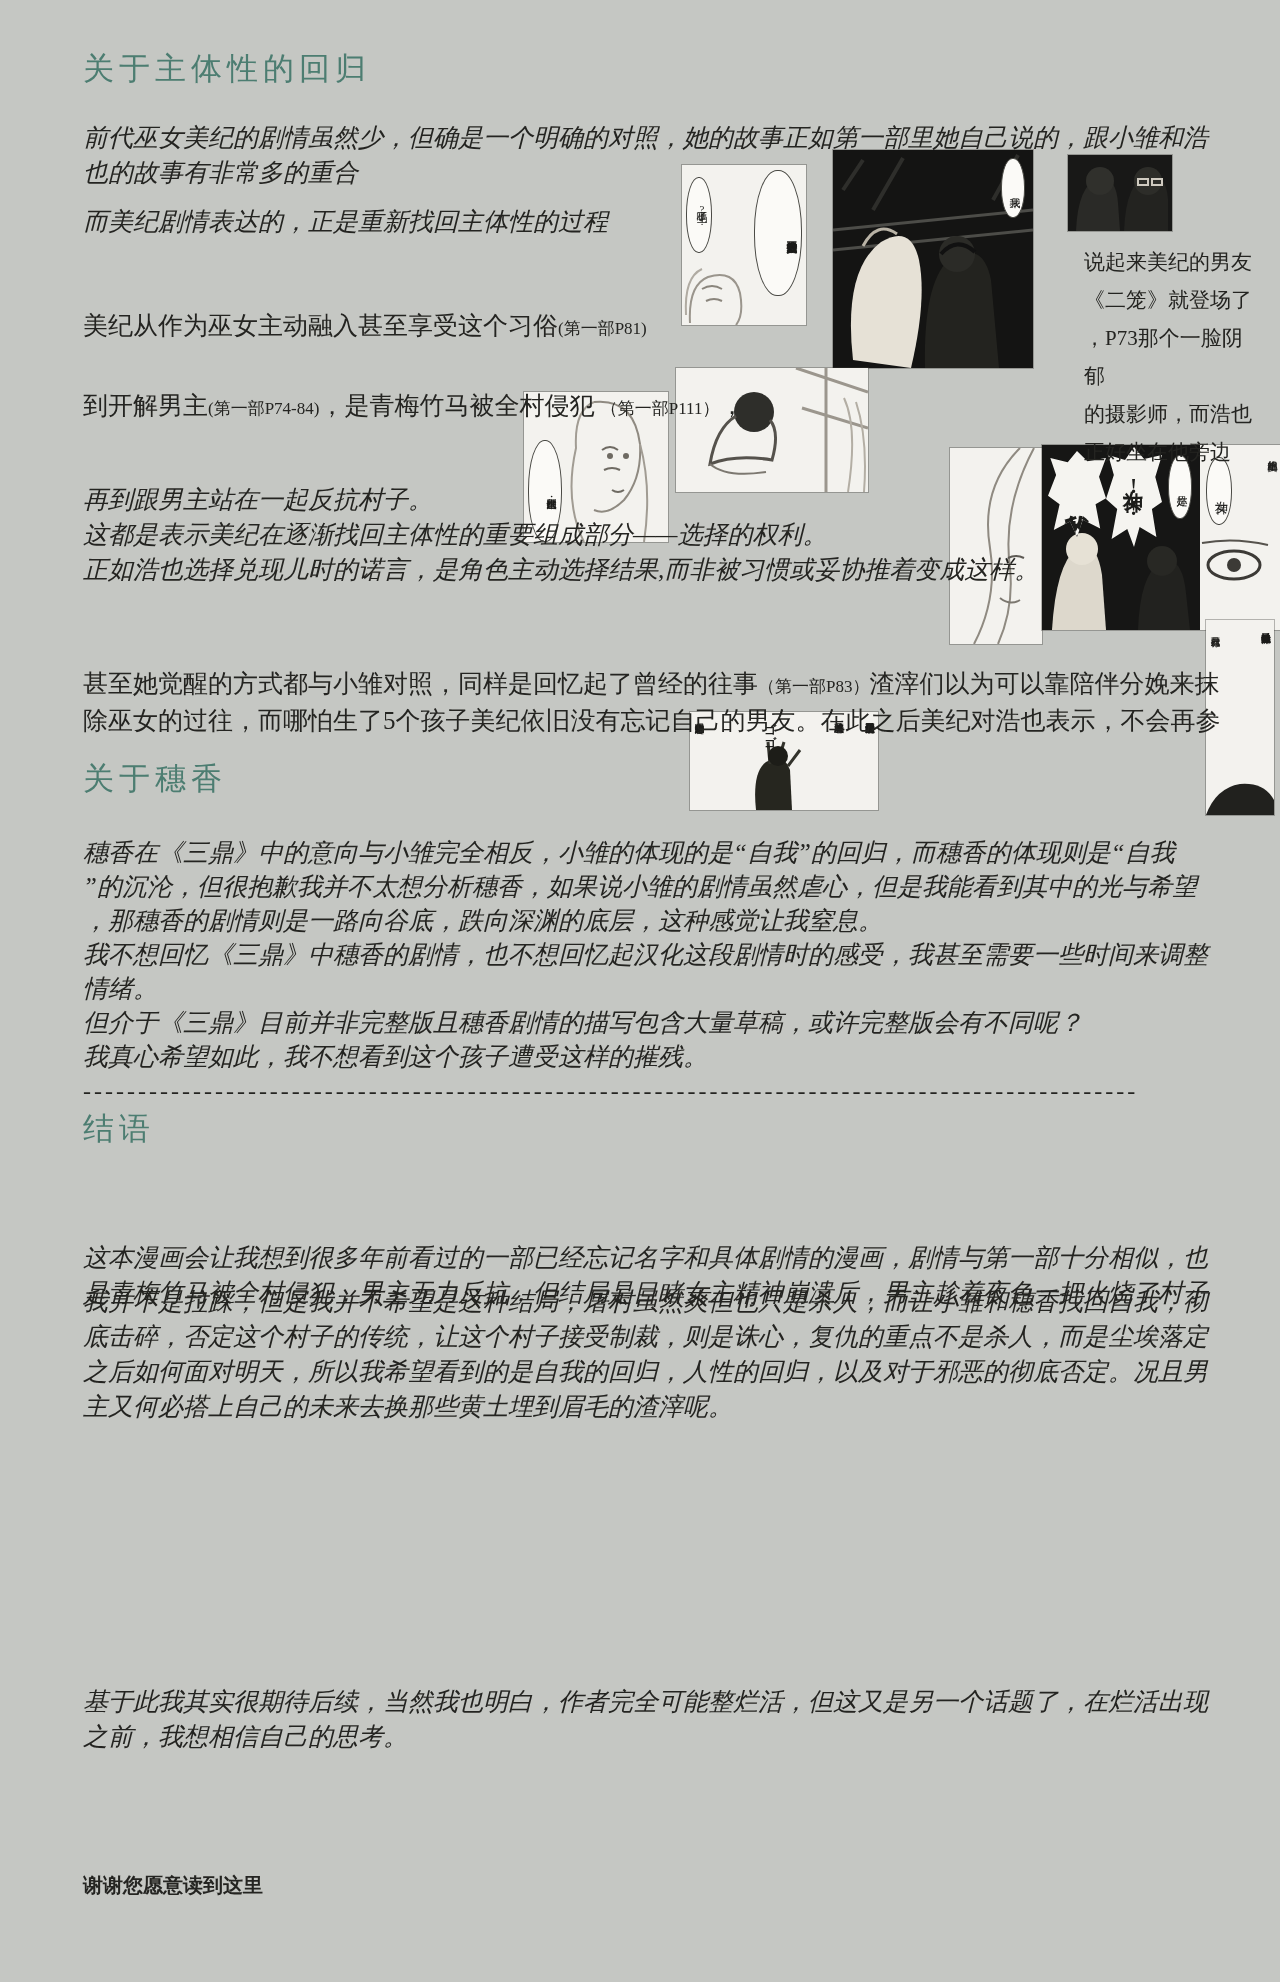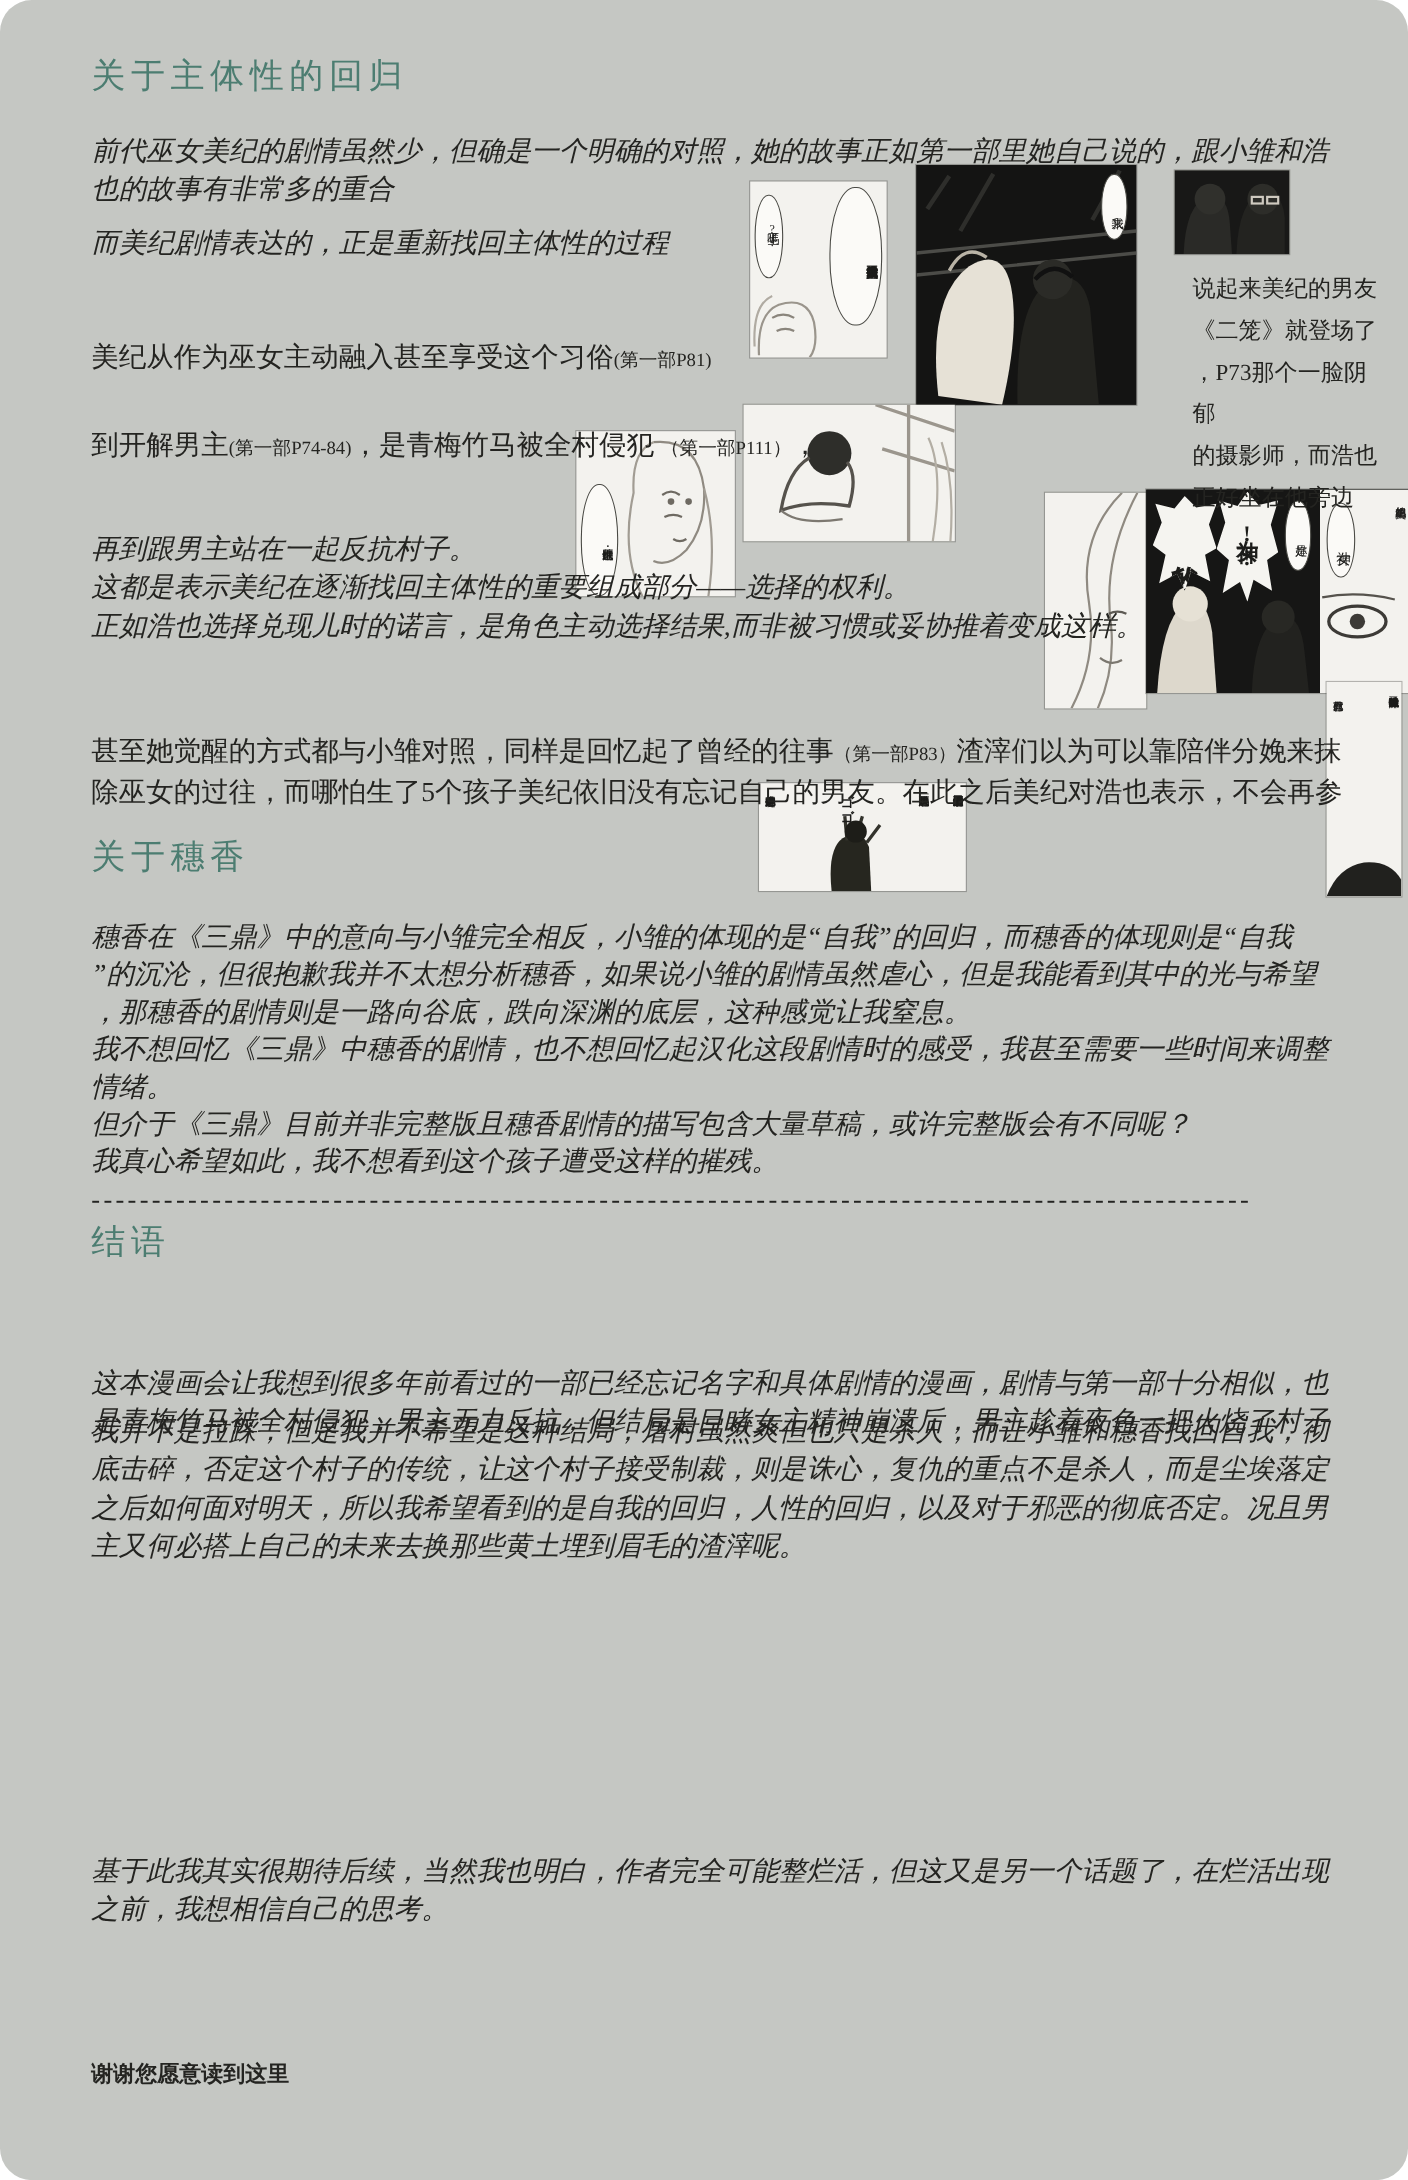--- a/index.html
+++ b/index.html
@@ -1,17 +1,17 @@
 <!DOCTYPE html>
 <html><head>
 <meta charset="utf-8">
 <style>
   html,body{margin:0;padding:0;}
   #page{position:relative;width:1280px;height:1982px;background:#c5c7c3;overflow:hidden;
-        font-family:"Liberation Serif","DejaVu Serif",serif;color:#242421;border-radius:29px;}
+        font-family:"Liberation Serif","DejaVu Serif",serif;color:#242421;}
   .h{position:absolute;left:83px;color:#4c7d71;font-size:31px;letter-spacing:5px;font-weight:400;}
   .para{position:absolute;left:83px;font-size:25px;line-height:35px;white-space:pre-line;z-index:3;font-style:italic;}
   .segline{position:absolute;left:83px;font-size:25px;line-height:35px;white-space:nowrap;z-index:3;margin-top:44px;}
   .ref{font-size:17px;}
   .divider{position:absolute;left:83px;width:1124px;font-size:24px;letter-spacing:3px;
            white-space:nowrap;overflow:hidden;z-index:3;}
   .closing{position:absolute;left:83px;font-family:"Liberation Sans","DejaVu Sans",sans-serif;
            font-weight:700;font-size:20px;z-index:3;}
   .sidebar{position:absolute;left:1084px;top:243px;width:175px;font-size:21px;line-height:38px;
            white-space:pre-line;z-index:3;}

